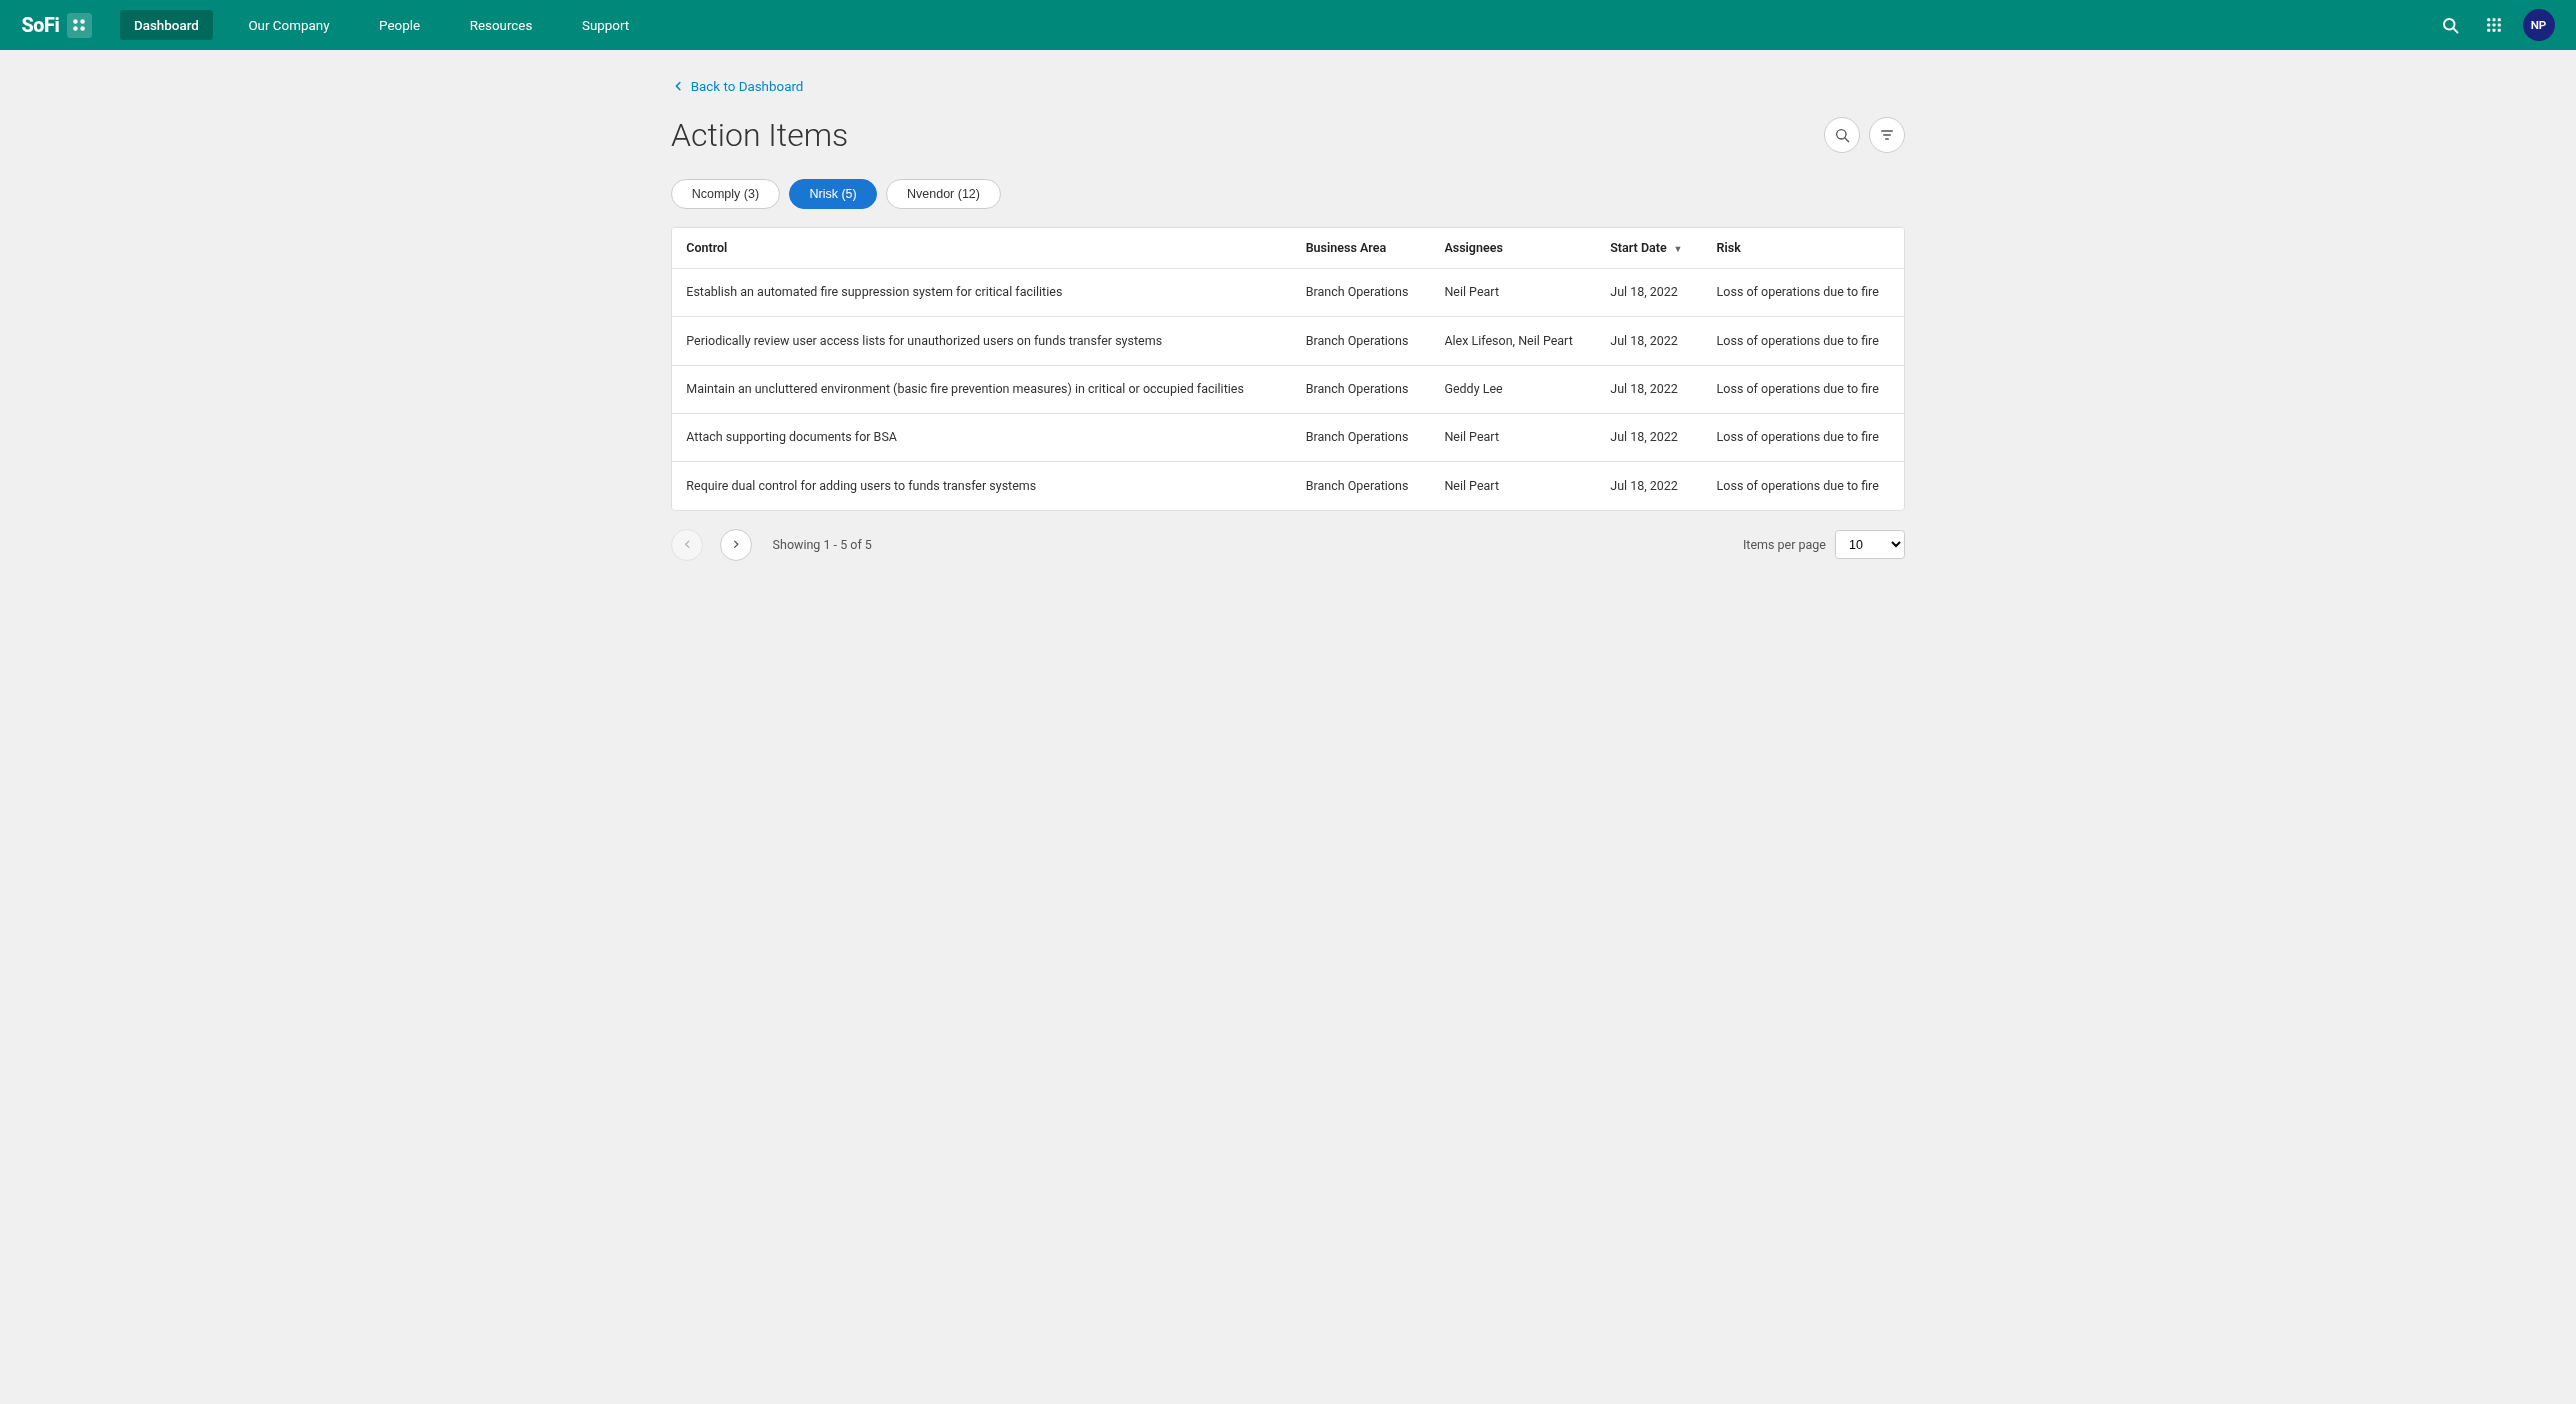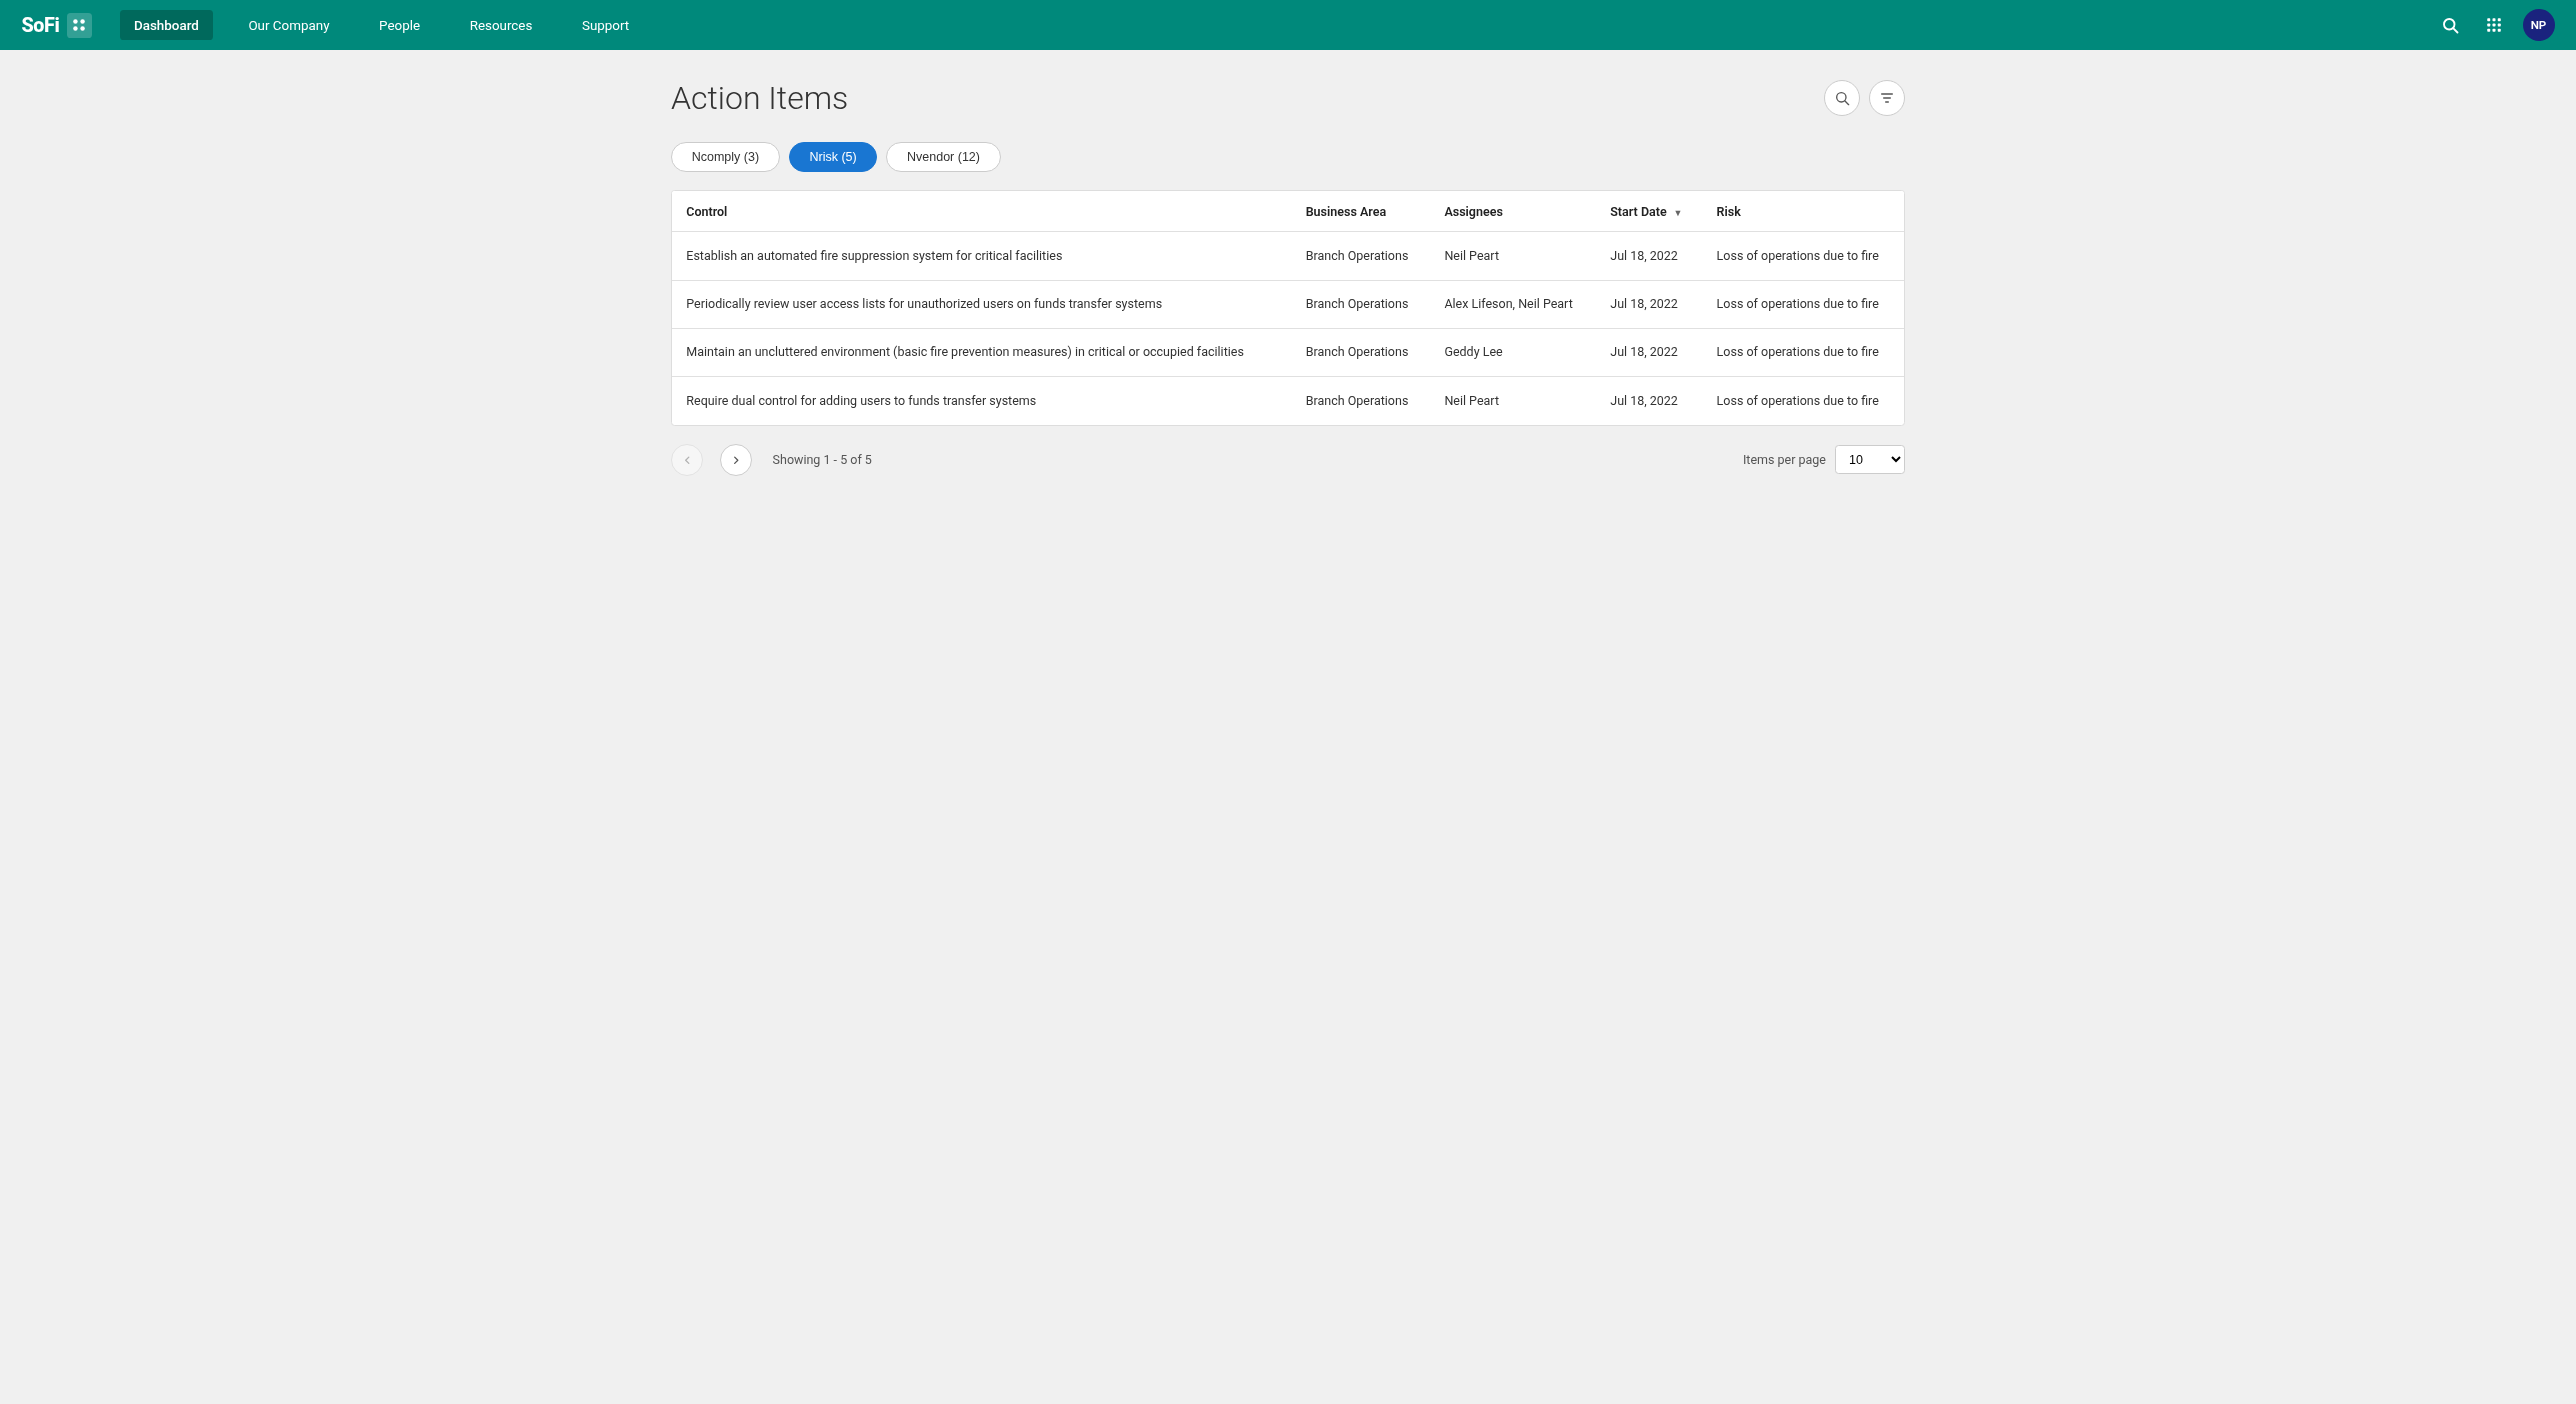--- a/index.html
+++ b/index.html
@@ -273,20 +273,26 @@
           <rect x="10" y="17" width="4" height="4" rx="1"></rect>
           <rect x="17" y="17" width="4" height="4" rx="1"></rect>
         </svg>
     </div>
     <div class="avatar">NP</div>
   </div>
 </nav>
 
 <div class="page-content">
 
+  <a class="back-link">
+    <svg width="14.3" height="14.3" viewBox="0 0 24 24" fill="none" stroke="#0288d1" stroke-width="2.5" stroke-linecap="round" stroke-linejoin="round">
+        <polyline points="15 18 9 12 15 6"></polyline>
+      </svg>
+    <span>Back to Dashboard</span>
+  </a>
 
   <div class="page-header">
     <h1 class="page-title">Action Items</h1>
     <div class="header-actions">
       <div class="icon-btn">
         <svg width="16" height="16" viewBox="0 0 24 24" fill="none" stroke="#555" stroke-width="2" stroke-linecap="round" stroke-linejoin="round">
             <circle cx="11" cy="11" r="7"></circle>
             <line x1="16.5" y1="16.5" x2="22" y2="22"></line>
           </svg>
       </div>
@@ -336,20 +342,27 @@
       <td>Loss of operations due to fire</td>
     </tr>
           <tr style="cursor: pointer;">
       <td>Maintain an uncluttered environment (basic fire prevention measures) in critical or occupied facilities</td>
       <td>Branch Operations</td>
       <td>Geddy Lee</td>
       <td>Jul 18, 2022</td>
       <td>Loss of operations due to fire</td>
     </tr>
           <tr style="cursor: pointer;">
+      <td>Attach supporting documents for BSA</td>
+      <td>Branch Operations</td>
+      <td>Neil Peart</td>
+      <td>Jul 18, 2022</td>
+      <td>Loss of operations due to fire</td>
+    </tr>
+          <tr style="cursor: pointer;">
       <td>Require dual control for adding users to funds transfer systems</td>
       <td>Branch Operations</td>
       <td>Neil Peart</td>
       <td>Jul 18, 2022</td>
       <td>Loss of operations due to fire</td>
     </tr>
         </tbody>
     </table>
   </div>
 

